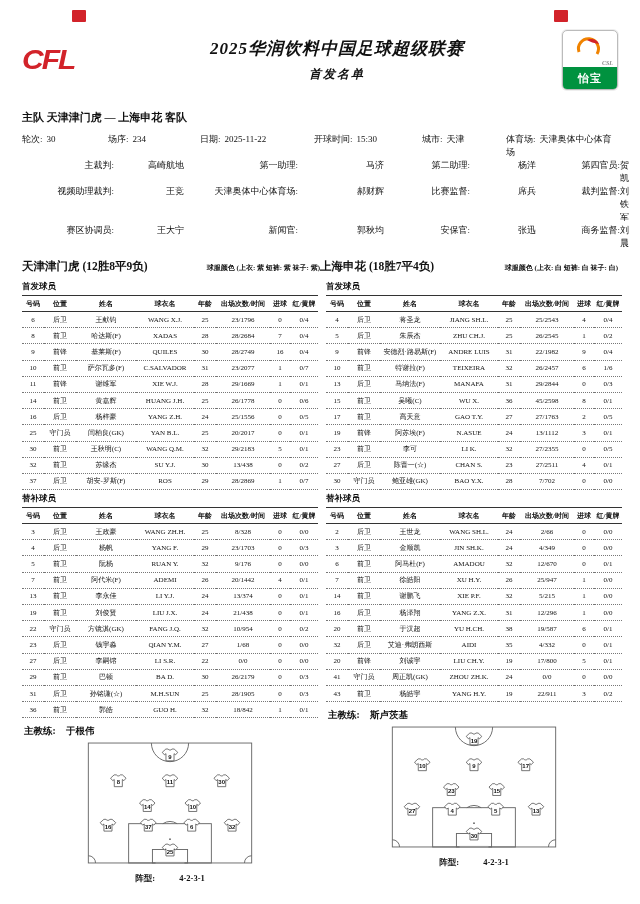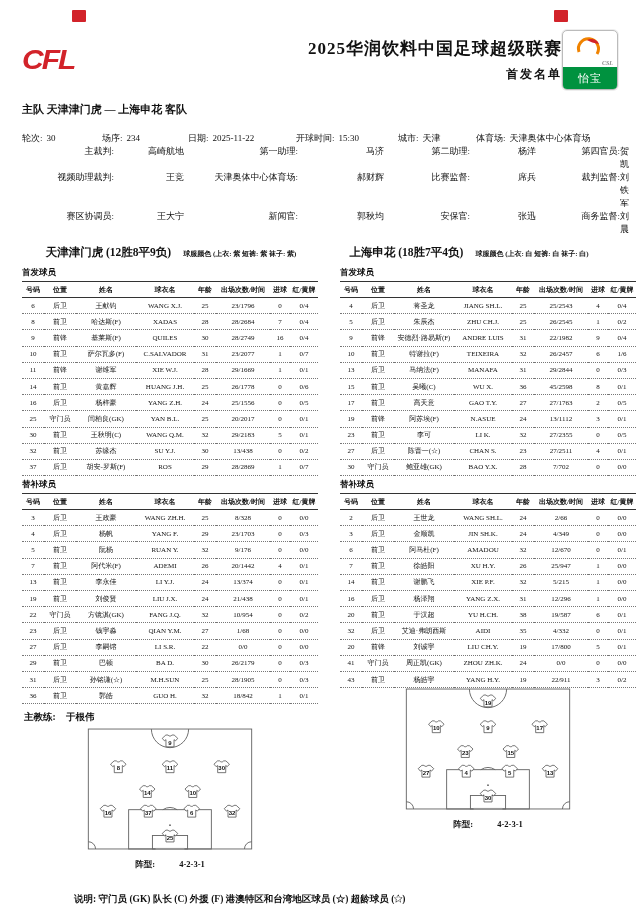--- a/index.html
+++ b/index.html
@@ -15,44 +15,44 @@
     padding:10px 22px 0 22px;
     overflow:hidden;
   }
   
   .topmarks{display:flex;justify-content:space-between;height:14px;padding:0 50px;}
   .mini-mark{width:14px;height:12px;background:#d2232a;border-radius:1px;}
   
   .header{display:flex;align-items:center;justify-content:space-between;height:66px;margin-top:8px;}
   .cfl{font-family:"Liberation Sans",sans-serif;font-style:italic;font-weight:900;
        font-size:30px;color:#d2232a;letter-spacing:-2px;transform:scaleY(.9);width:90px;}
-  .titles{text-align:right;flex:1;}
+  .titles{text-align:center;flex:1;font-style:italic;}
   .title1{font-size:17px;font-weight:bold;letter-spacing:1px;}
   .title2{font-size:12px;font-weight:bold;margin-top:6px;letter-spacing:2px;}
   .badge{width:54px;height:58px;border:1px solid #bbb;border-radius:5px;background:#fff;
          display:flex;flex-direction:column;overflow:hidden;box-shadow:0 0 0 1px #eee;}
   .badge-top{flex:1;display:flex;align-items:center;justify-content:center;position:relative;}
   .badge-csl{position:absolute;right:4px;bottom:1px;font-size:6px;color:#8a8a8a;font-style:italic;font-weight:bold;}
-  .badge-bottom{height:22px;background:#00923f;color:#fff;font-weight:normal;font-size:11px;
+  .badge-bottom{height:22px;background:#00923f;color:#fff;font-weight:bold;font-size:11px;
                 display:flex;align-items:center;justify-content:center;letter-spacing:1px;}
   
-  .matchline{font-size:11px;font-weight:bold;margin-top:12px;}
+  .matchline{font-size:11px;font-weight:bold;margin-top:20px;}
   .inforow{display:grid;font-size:9px;line-height:13px;align-items:baseline;}
-  .inforow.r1{grid-template-columns:80px 86px 108px 102px 78px auto;margin-top:15px;}
+  .inforow.r1{grid-template-columns:80px 86px 108px 102px 78px auto;margin-top:8px;gap:6px;}
   .inforow.rn{grid-template-columns:92px 70px 114px 86px 86px 66px 84px auto;text-align:right;}
   .inforow .lab{color:#111;}
   .inforow .val{color:#111;}
   .pair .lab{margin-right:4px;}
   
   .teamline{display:flex;margin-top:9px;}
-  .teamhalf{width:50%;display:flex;align-items:baseline;justify-content:center;gap:12px;}
+  .teamhalf{width:50%;display:flex;align-items:baseline;justify-content:space-between;gap:12px;}
   .teamname{font-size:11.5px;font-weight:bold;white-space:nowrap;}
   .kit{font-size:7px;font-weight:bold;white-space:nowrap;}
   
-  .cols{display:flex;gap:22px;margin-top:4px;}
+  .cols{display:flex;gap:8px;margin-top:4px;}
   .teamcol{width:50%;}
   .sectitle{font-size:8.5px;font-weight:bold;margin:3px 0 2px 0;}
   table.roster{border-collapse:collapse;table-layout:fixed;width:100%;font-size:7px;}
   table.roster th{font-weight:bold;border-top:1px solid #333;border-bottom:1px solid #333;
                   padding:2.5px 0;text-align:center;white-space:nowrap;overflow:hidden;}
   table.roster td{border-bottom:1px dotted #777;padding:2.6px 0;text-align:center;
                   white-space:nowrap;overflow:hidden;}
   .coachline{font-size:9.5px;font-weight:bold;margin:7px 0 4px 2px;}
   .coachline .cname{margin-left:8px;}
   .pitchwrap{text-align:center;}
@@ -771,20 +771,24 @@
                 <td>杨皓宇</td>
                 <td>YANG H.Y.</td>
                 <td>19</td>
                 <td>22/911</td>
                 <td>3</td>
                 <td>0/2</td>
               </tr>
             </tbody>
           </table>
         </div>
+      <div class="coachline">
+        <span>主教练:</span>
+        <span class="cname">斯卢茨基</span>
+      </div>
       <div class="pitchwrap"><svg width="168" height="122" viewBox="0 0 160 118">
             <rect x="1" y="1" width="158" height="116" fill="none" stroke="#666" stroke-width="0.9"></rect>
             <path d="M62,1 A18,18 0 0,0 98,1" fill="none" stroke="#666" stroke-width="0.9"></path>
             <rect x="40" y="79" width="80" height="38" fill="none" stroke="#666" stroke-width="0.9"></rect>
             <rect x="63" y="104" width="34" height="13" fill="none" stroke="#666" stroke-width="0.9"></rect>
             <path d="M73.1,79 A13,13 0 0 1 86.9,79" fill="none" stroke="#666" stroke-width="0.9"></path>
             <circle cx="80" cy="94" r="0.9" fill="#666"></circle>
             <rect x="66" y="116" width="28" height="2.4" fill="#999"></rect>
             <path d="M1,110 A7,7 0 0 1 8,117" fill="none" stroke="#666" stroke-width="0.9"></path>
             <path d="M152,117 A7,7 0 0 1 159,110" fill="none" stroke="#666" stroke-width="0.9"></path>

